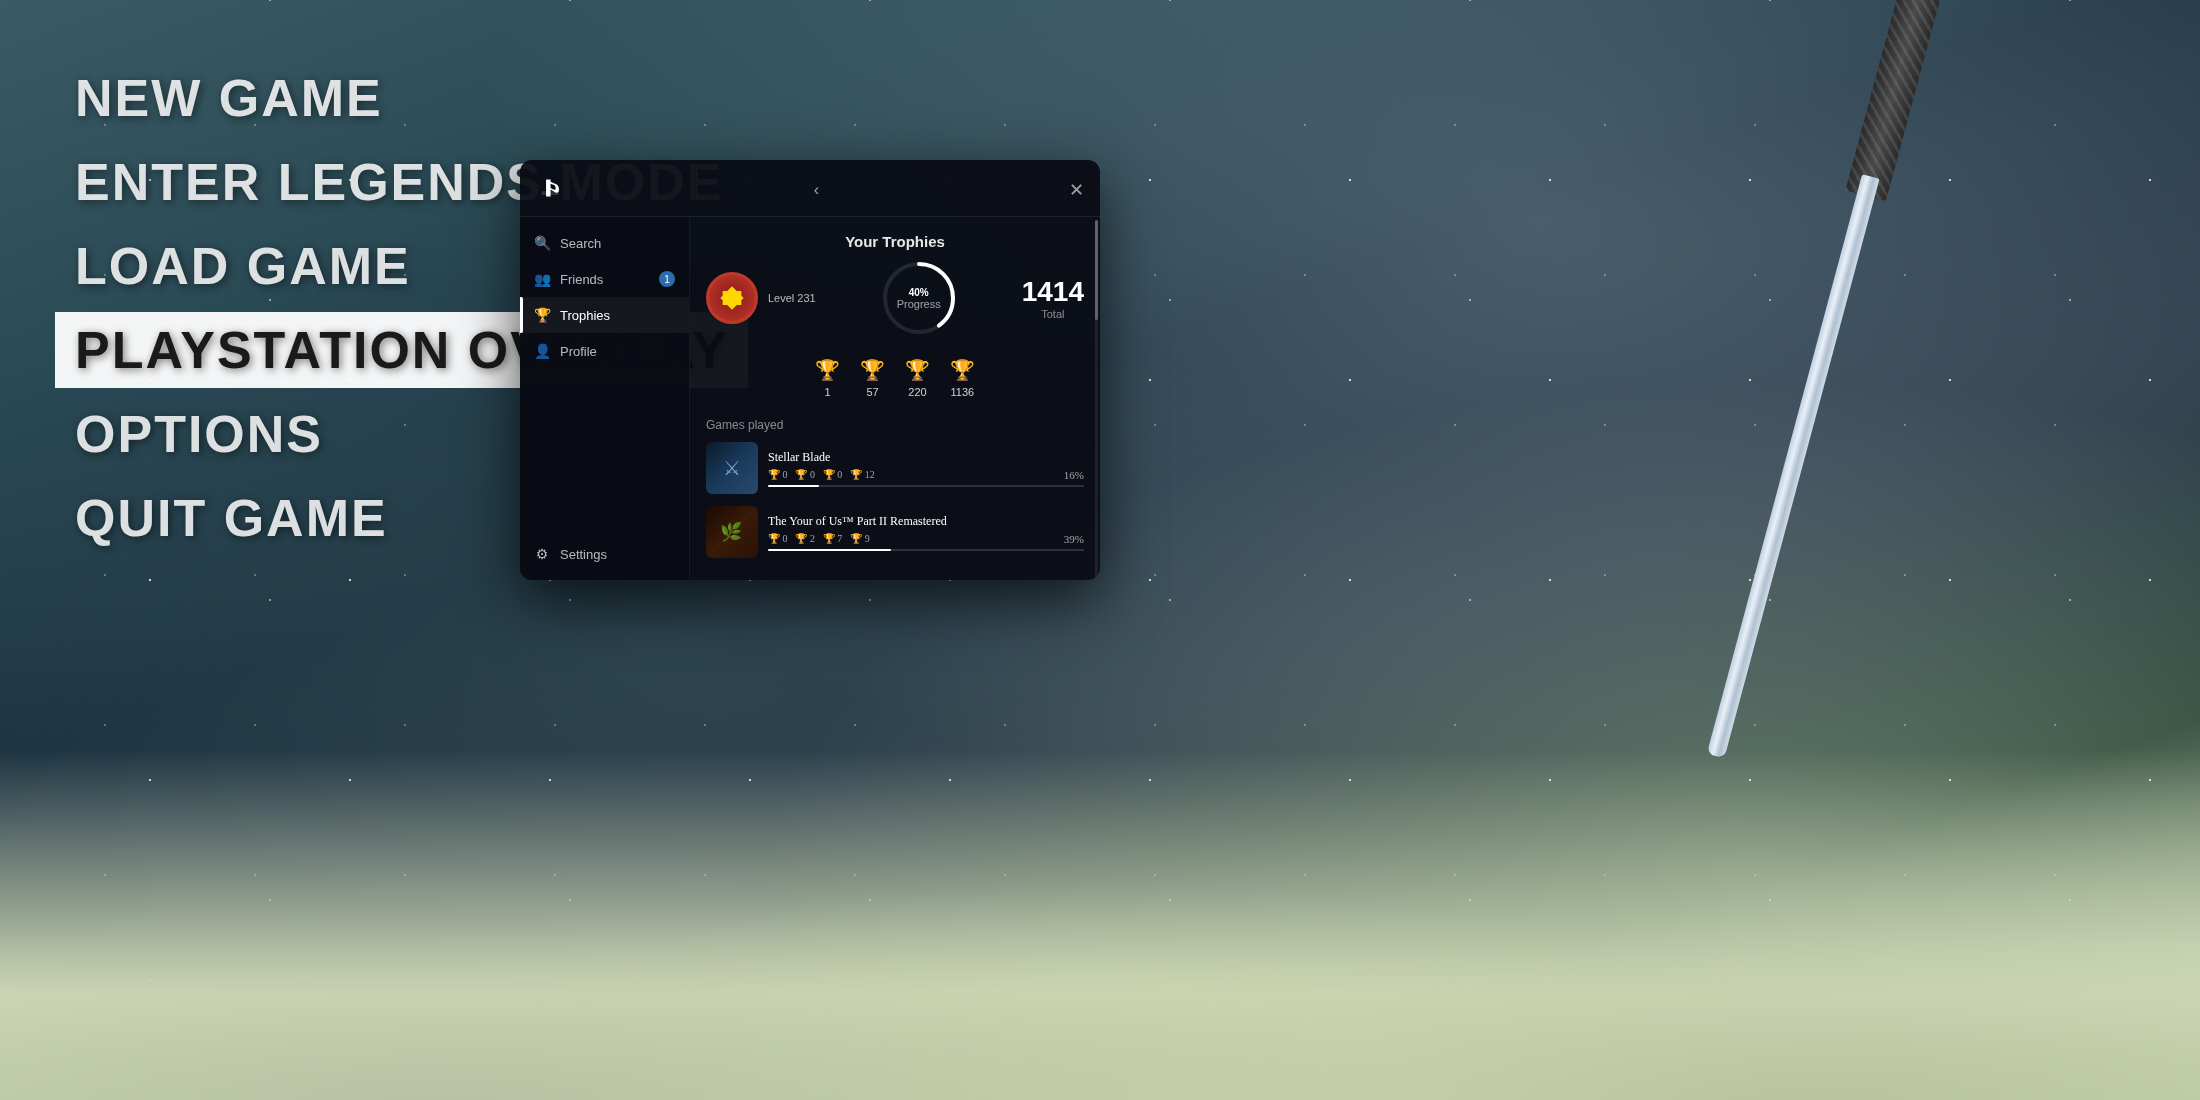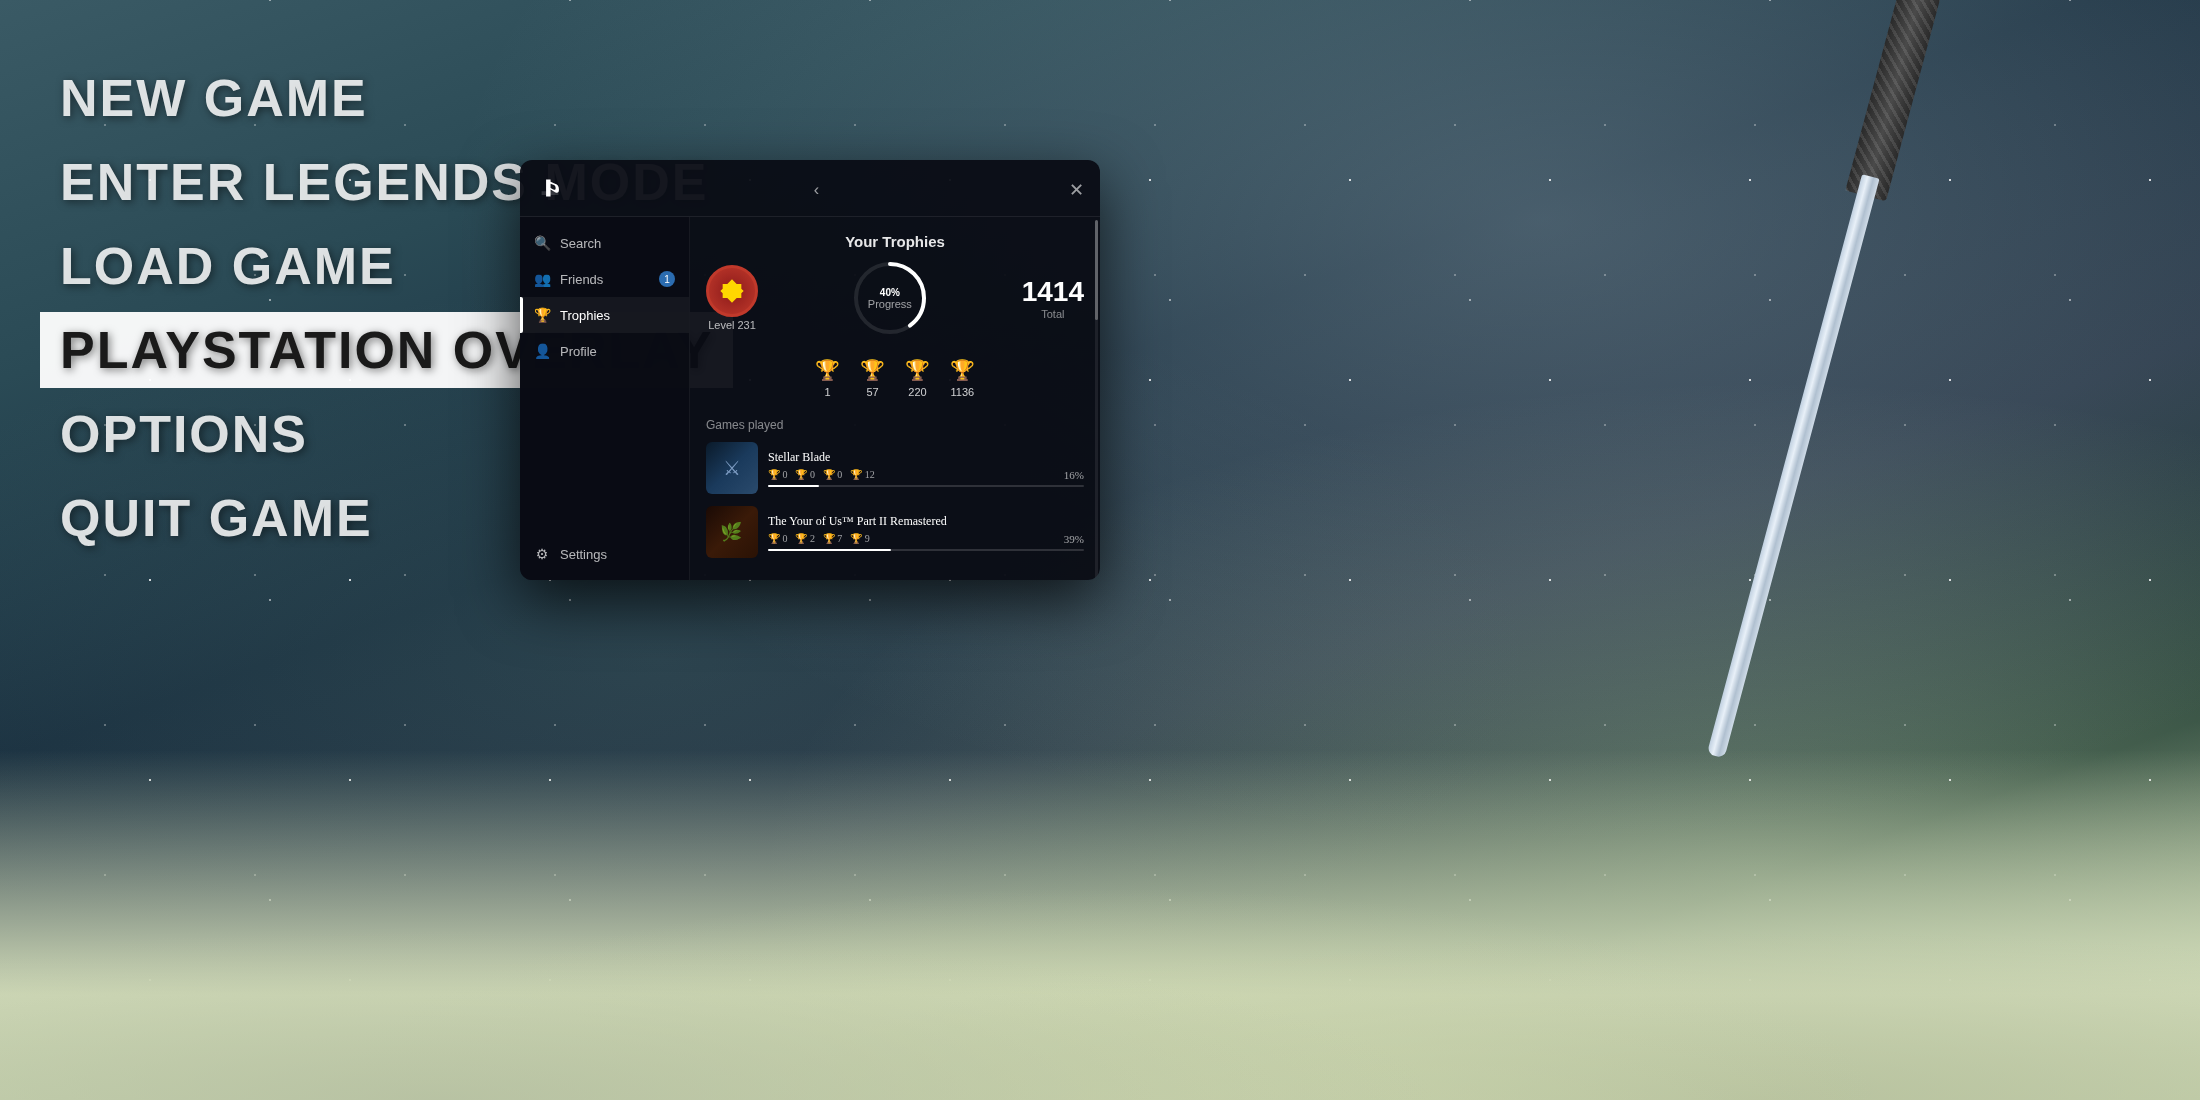--- a/index.html
+++ b/index.html
@@ -106,21 +106,21 @@
       height: 300px;
       background: 
         radial-gradient(ellipse at 20% 100%, rgba(180,190,160,0.8) 0%, transparent 40%),
         radial-gradient(ellipse at 50% 100%, rgba(200,210,170,0.8) 0%, transparent 50%),
         radial-gradient(ellipse at 80% 100%, rgba(180,190,155,0.8) 0%, transparent 40%);
     }
 
     
     .game-menu {
       position: absolute;
-      left: 60px;
+      left: 75px;
       top: 60px;
       z-index: 10;
       display: flex;
       flex-direction: column;
       gap: 8px;
     }
 
     .menu-item {
       font-size: 52px;
       font-weight: 700;
@@ -284,23 +284,22 @@
     
     .trophy-stats {
       display: flex;
       align-items: center;
       justify-content: space-between;
       margin-bottom: 20px;
     }
 
     .trophy-level {
       display: flex;
-      flex-direction: column;
-      align-items: center;
-      gap: 2px;
+      align-items: center;
+      gap: 10px;
     }
 
     .trophy-level-icon {
       width: 52px;
       height: 52px;
       border-radius: 50%;
       border: 3px solid #c0392b;
       display: flex;
       align-items: center;
       justify-content: center;

